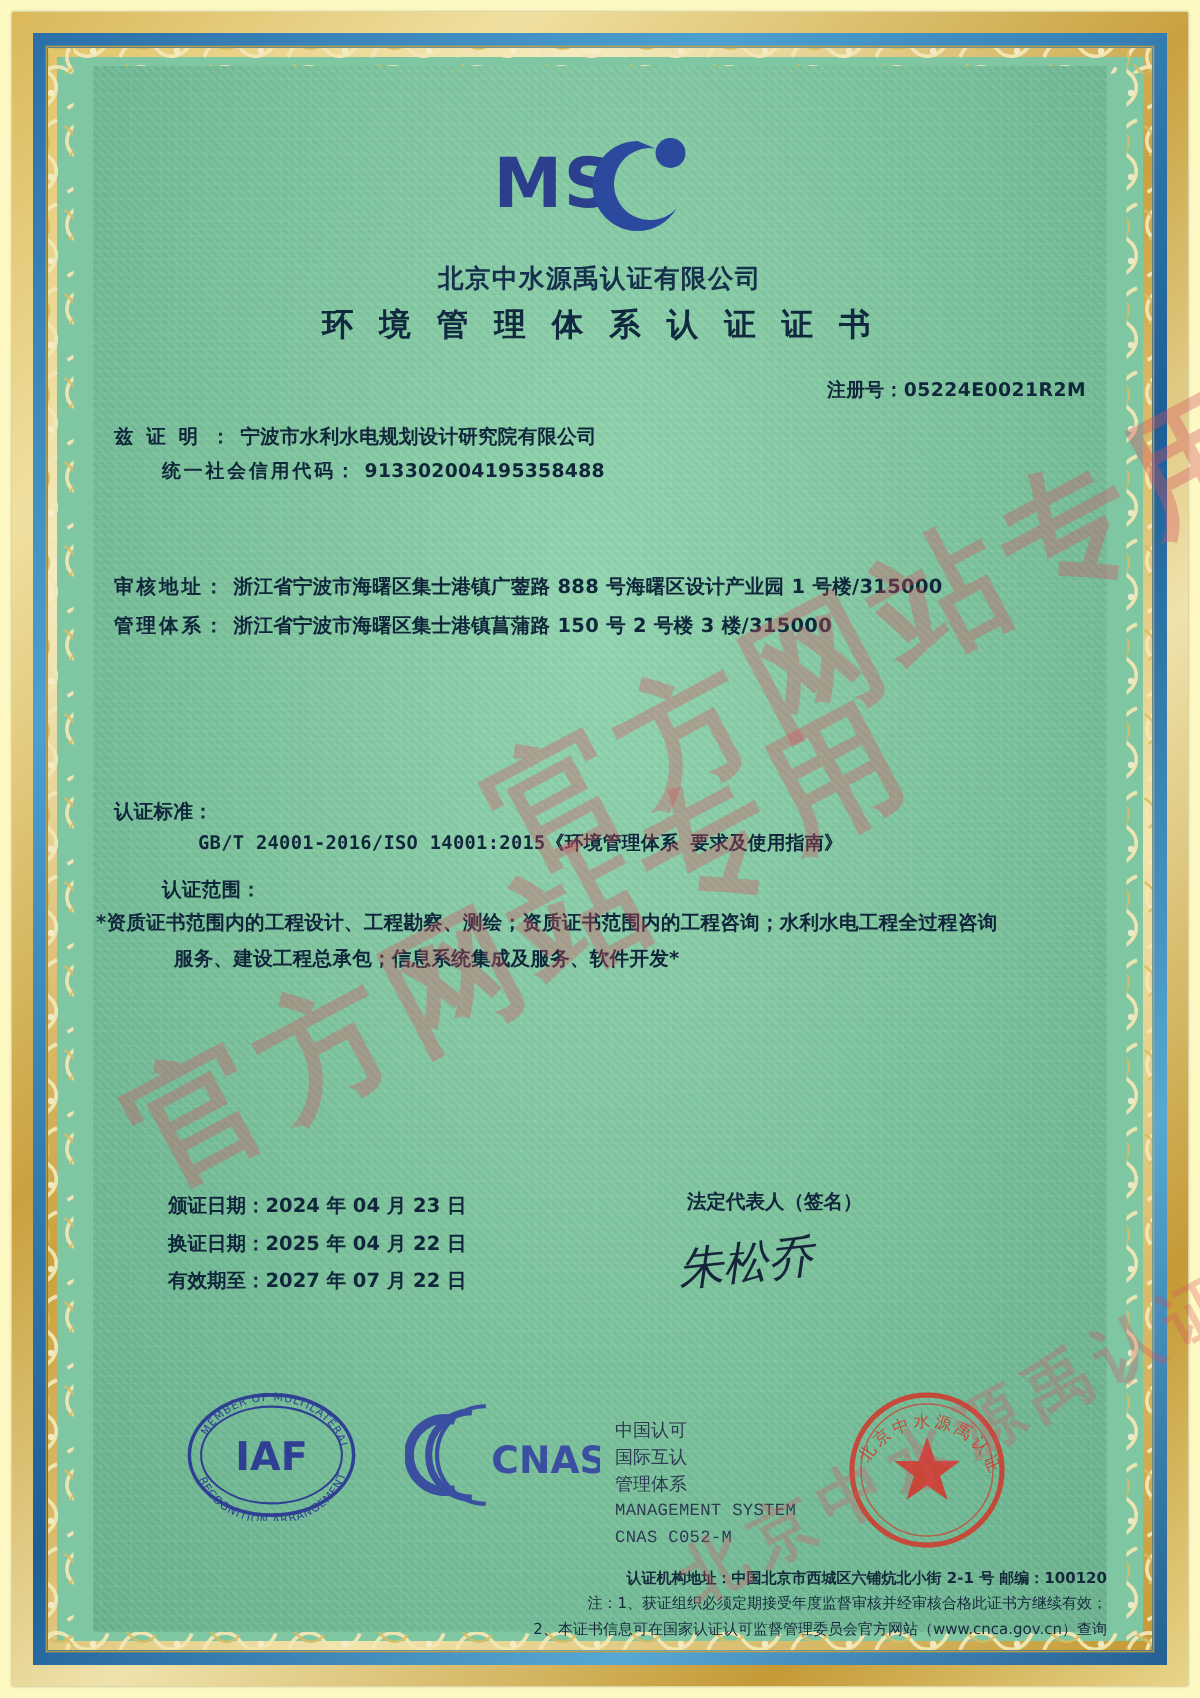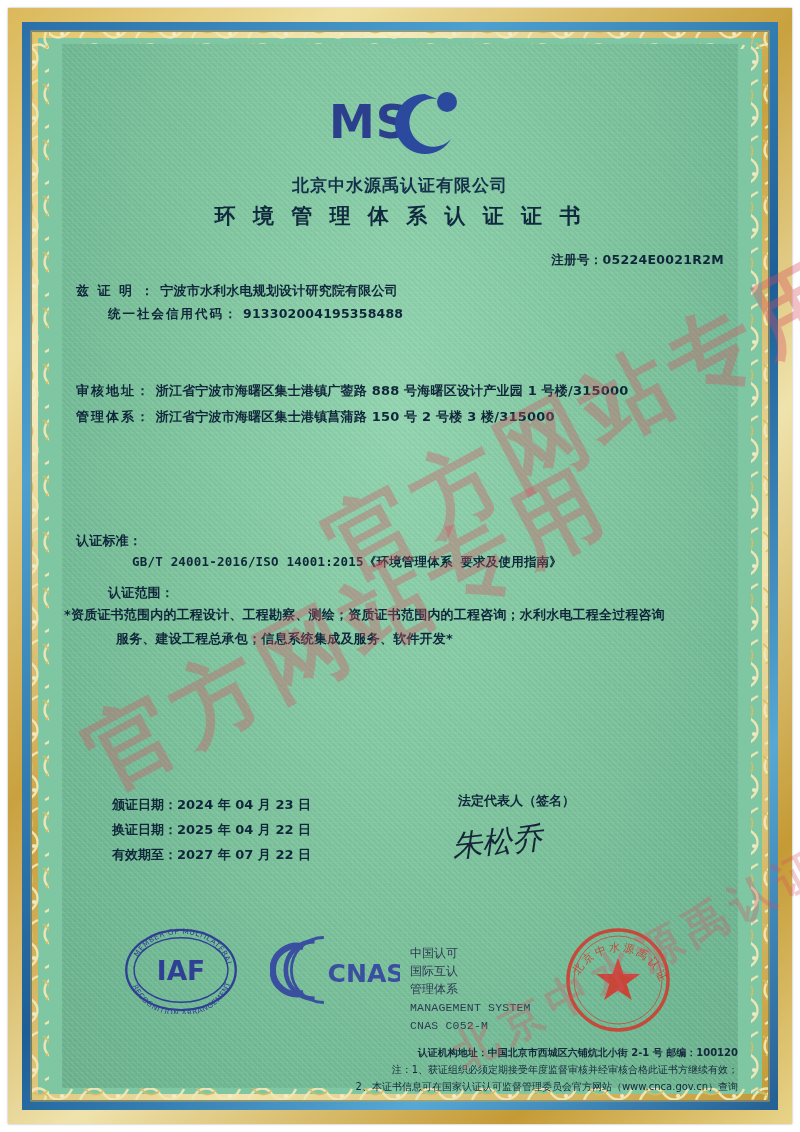--- a/index.html
+++ b/index.html
@@ -11,21 +11,21 @@
     width: 800px;
     height: 1132px;
     font-family: "Liberation Sans", sans-serif;
     overflow: hidden;
   }
 
   .certificate {
     position: relative;
     width: 800px;
     height: 1132px;
-    background: #ffffff;
+    background: #fef9c3;
     box-sizing: border-box;
     overflow: hidden;
   }
 
   
   .frame-outer {
     position: absolute;
     left: 8px; top: 8px; right: 8px; bottom: 8px;
     background: linear-gradient(135deg,#dbb85a 0%,#f0e0a0 18%,#c9a13f 42%,#efe3ad 62%,#c49a35 85%,#e8d489 100%);
     box-shadow: 0 0 2px rgba(0,0,0,.35);

